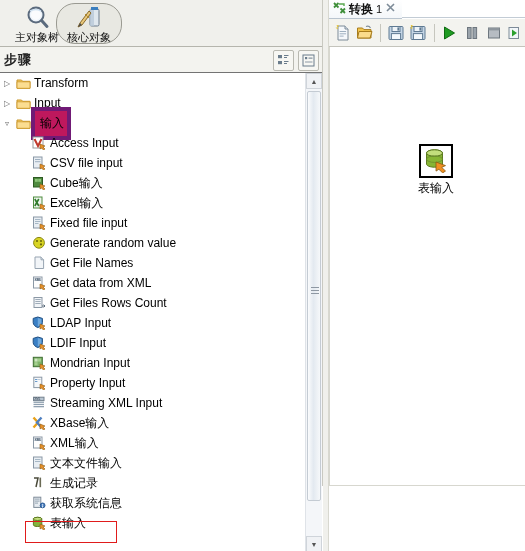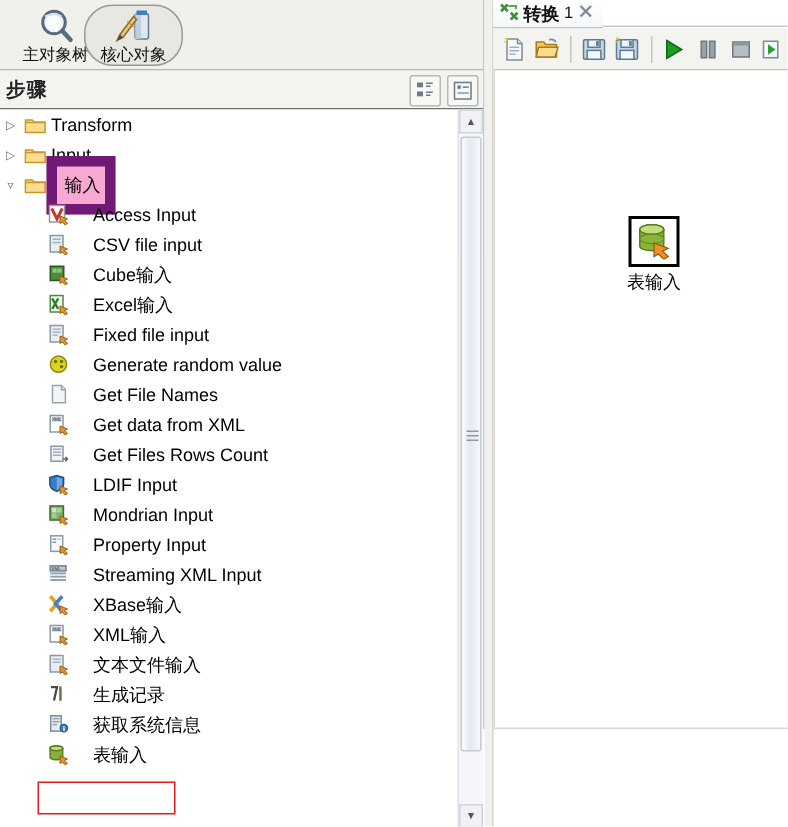--- a/index.html
+++ b/index.html
@@ -34,22 +34,22 @@
            display:flex;align-items:center;justify-content:center;cursor:pointer;}
 
   .tree-area{position:relative;top:0;height:calc(551px - 46px - 26px);background:#fff;overflow:hidden;}
   .tree-list{position:absolute;left:0;top:0;right:17px;}
 
   .trow{position:relative;height:20px;display:flex;align-items:center;white-space:nowrap;cursor:pointer;}
   .trow .arrow{width:14px;text-align:center;font-size:8px;color:#6d6d6d;flex:0 0 14px;}
   .trow .ico{width:18px;flex:0 0 18px;display:flex;align-items:center;justify-content:center;}
   .trow .lbl{font-size:12px;color:#000;padding-left:2px;}
   .trow.folder .lbl{font-size:12px;}
-  .trow.sel .lblbox{background:#f9a8d4;border:7px solid #701a75;padding:4px 3px;margin-left:-1px;}
-  .trow.leaf{padding-left:30px;gap:12px;}
+  .trow.sel .lblbox{background:#be185d;border:4px solid #701a75;padding:4px 3px;margin-left:-1px;}
+  .trow.leaf{padding-left:30px;}
 
   
   .redbox{position:absolute;border:1.5px solid #e01b1b;box-sizing:border-box;pointer-events:none;}
 
   
   .vscroll{position:absolute;right:0;top:0;width:16px;height:100%;background:#f4f6f9;border-left:1px solid #dfe3e8;}
   .vs-up,.vs-dn{position:absolute;left:0;width:16px;height:16px;background:#f0f2f5;border:1px solid #cfd4da;box-sizing:border-box;
        display:flex;align-items:center;justify-content:center;font-size:7px;color:#555;cursor:pointer;}
   .vs-up{top:0;} .vs-dn{bottom:0;}
   .vs-thumb{position:absolute;left:1px;width:14px;background:linear-gradient(90deg,#fbfcfd,#e3e9f0 45%,#f6f8fa);
@@ -277,20 +277,30 @@
                 <rect x="2" y="1.5" width="8" height="10" fill="#f1f4f7" stroke="#8b98a5"></rect>
                 <rect x="3.3" y="3" width="5.4" height=".9" fill="#96a4b2"></rect>
                 <rect x="3.3" y="5" width="5.4" height=".9" fill="#96a4b2"></rect>
                 <rect x="3.3" y="7" width="5.4" height=".9" fill="#96a4b2"></rect>
                 <path d="M10 10 h3 M11.6 8.6 l1.4 1.4 -1.4 1.4" stroke="#5a6a7a" stroke-width="1" fill="none"></path>
               </svg>
           </span>
           <span class="lbl">Get Files Rows Count</span>
         </div>
 
+        <div class="trow leaf">
+          <span class="ico">
+            <svg width="15" height="14" viewBox="0 0 15 14">
+                <path d="M5.8 1 L10.4 2.4 V6.6 C10.4 9 8.2 10.6 5.8 11.6 C3.4 10.6 1.2 9 1.2 6.6 V2.4 Z" fill="#3a7fc4" stroke="#1f4f82"></path>
+                <path d="M5.8 2 L9.4 3.1 V6.6 C9.4 8.4 7.7 9.8 5.8 10.6 Z" fill="#6fa9dd"></path>
+                <path d="M8 8 l5 2 -2 1 2 2 -1.5 1 -2-2 -1.5 1z" fill="#e8902a" stroke="#8a5a12" stroke-width=".6"></path>
+              </svg>
+          </span>
+          <span class="lbl">LDAP Input</span>
+        </div>
 
         <div class="trow leaf">
           <span class="ico">
             <svg width="15" height="14" viewBox="0 0 15 14">
                 <path d="M5.8 1 L10.4 2.4 V6.6 C10.4 9 8.2 10.6 5.8 11.6 C3.4 10.6 1.2 9 1.2 6.6 V2.4 Z" fill="#3a7fc4" stroke="#1f4f82"></path>
                 <path d="M5.8 2 L9.4 3.1 V6.6 C9.4 8.4 7.7 9.8 5.8 10.6 Z" fill="#6fa9dd"></path>
                 <path d="M8 8 l5 2 -2 1 2 2 -1.5 1 -2-2 -1.5 1z" fill="#e8902a" stroke="#8a5a12" stroke-width=".6"></path>
               </svg>
           </span>
           <span class="lbl">LDIF Input</span>

